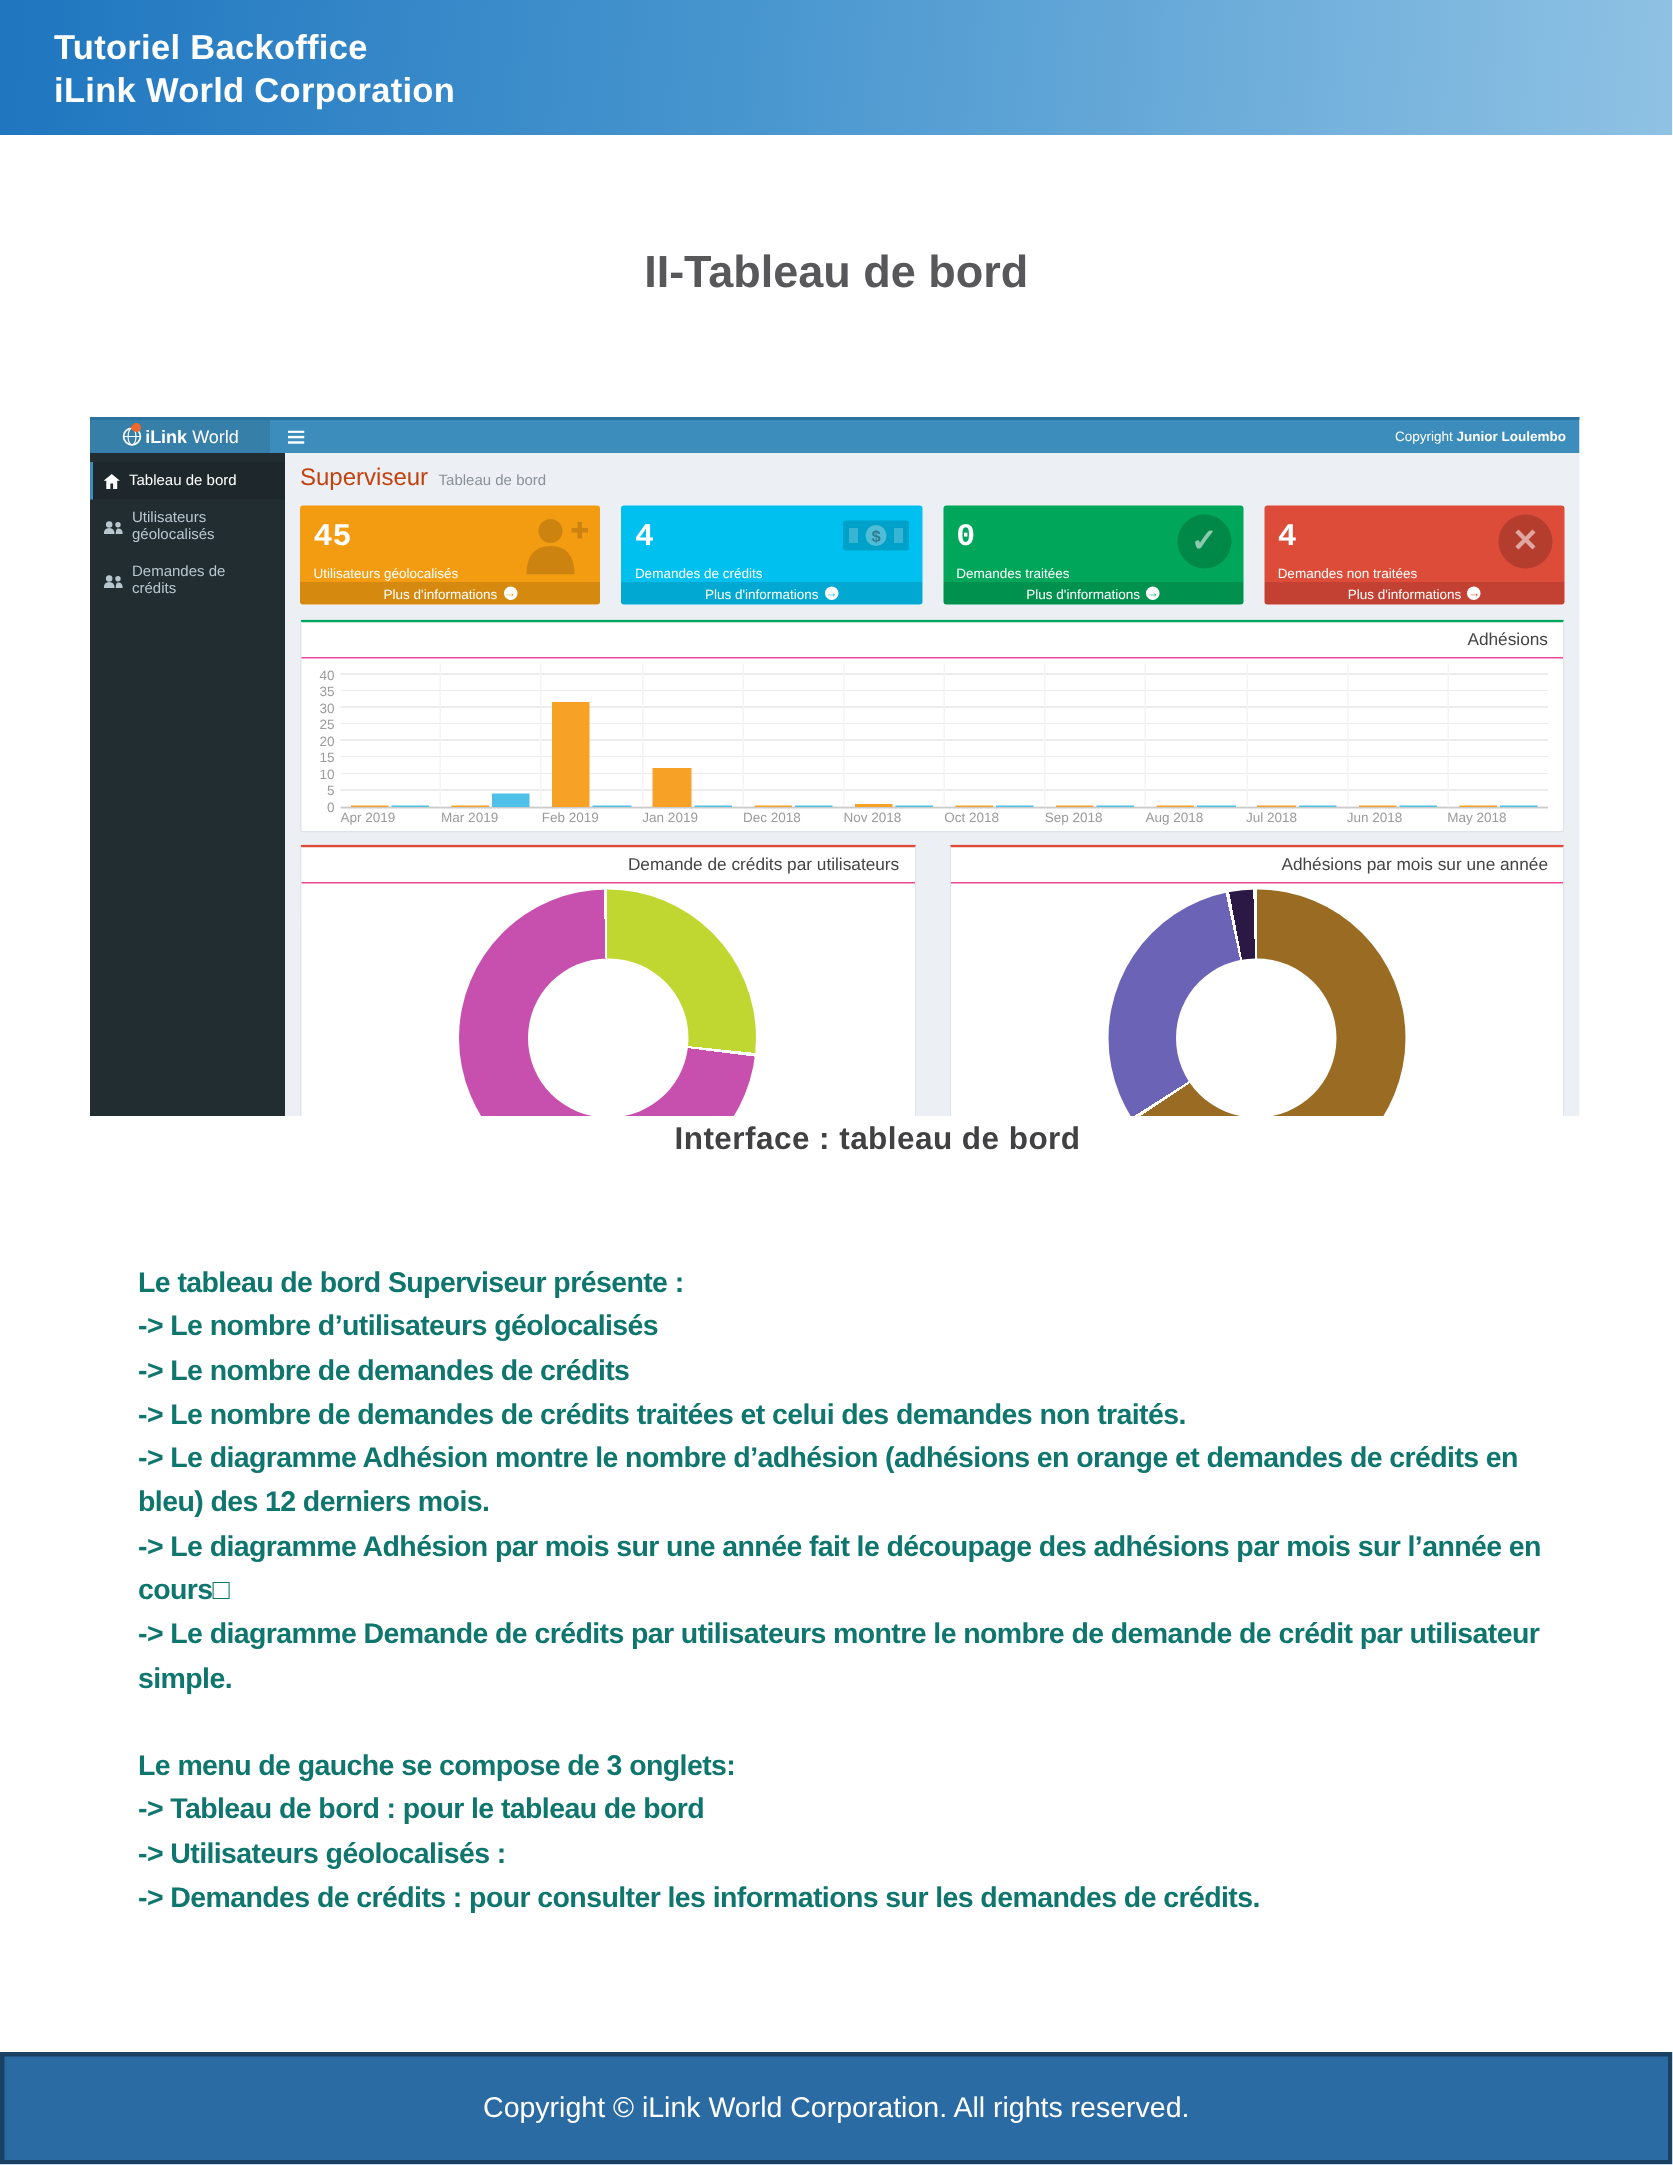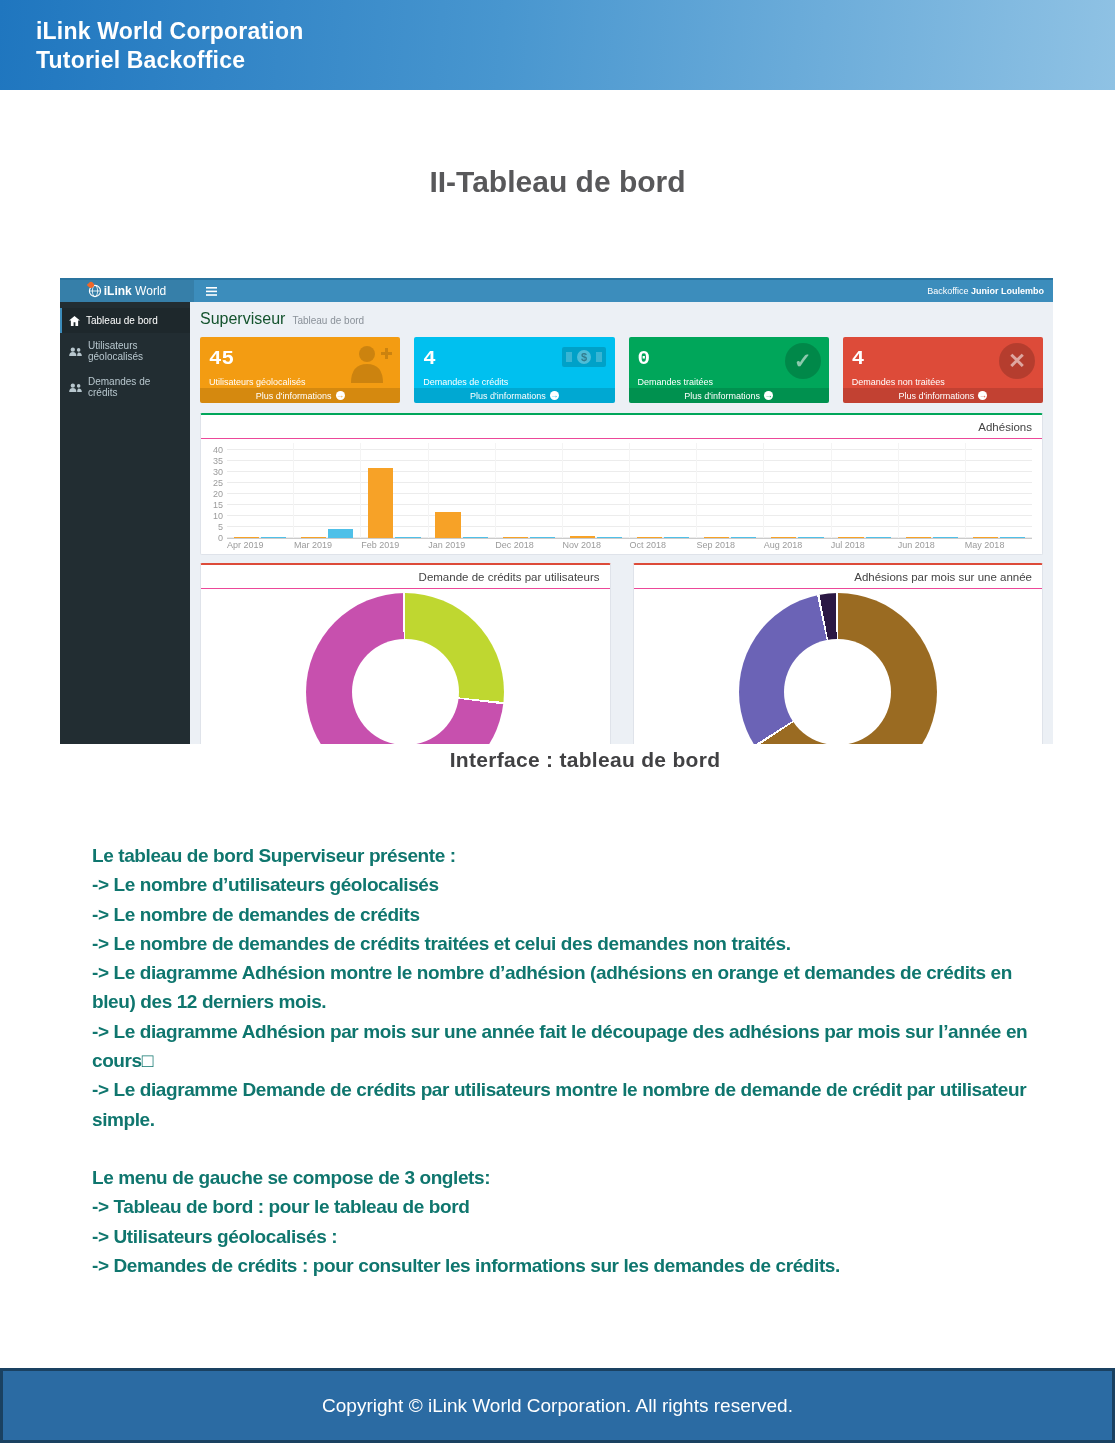--- a/index.html
+++ b/index.html
@@ -16,40 +16,40 @@
   .doc-title{position:absolute;left:0;top:165px;width:1115px;text-align:center;
              font-size:30px;font-weight:700;color:#58585a;margin:0;}
   .doc-subtitle{position:absolute;left:68px;top:246px;font-size:18px;font-weight:700;color:#414345;}
   .shot-caption{position:absolute;left:120px;top:748px;width:930px;text-align:center;
                 font-size:21px;font-weight:700;color:#414143;letter-spacing:.3px;}
 
   
   .shot{position:absolute;left:60px;top:278px;width:993px;height:464px;overflow:hidden;
         background:#ecf0f5;display:flex;flex-direction:column;border-top:2px solid #2a749f;}
   .navbar{height:22px;display:flex;flex:0 0 22px;background:#3c8dbc;color:#fff;}
-  .logo{width:134px;background:#367fa9;display:flex;align-items:center;justify-content:center;
+  .logo{width:120px;background:#367fa9;display:flex;align-items:center;justify-content:center;
         gap:2px;font-size:12px;position:relative;}
   .logo b{font-weight:700;}
   .logo .pin{position:absolute;left:28px;top:2px;width:6px;height:6px;border-radius:50% 50% 50% 0;
              background:#f0682a;transform:rotate(45deg);}
   .nav-main{flex:1;display:flex;align-items:center;}
   .burger{padding:0 12px;cursor:pointer;display:flex;align-items:center;height:100%;}
   .welcome{margin-left:auto;padding-right:9px;font-size:9px;}
   .welcome b{font-weight:700;}
 
   .shot-body{flex:1;display:flex;min-height:0;}
   .sidebar{width:130px;flex:0 0 130px;background:#222d32;padding-top:6px;}
   .side-item{display:flex;align-items:center;gap:6px;padding:7px 9px;font-size:10px;
              color:#b8c7ce;cursor:pointer;}
   .side-item.active{background:#1e282c;color:#fff;border-left:2px solid #3c8dbc;padding-left:7px;}
   .side-item svg{flex:0 0 auto;}
 
   .content{flex:1;padding:6px 10px 0;min-width:0;}
   .page-head{display:flex;align-items:baseline;gap:7px;margin:2px 0 9px;}
-  .page-head .h{font-size:16px;color:#14532d;font-weight:500;}
+  .page-head .h{font-size:16px;color:#c2410c;font-weight:500;}
   .page-head .s{font-size:10px;color:#8a9199;}
 
   .cards{display:flex;gap:14px;}
   .stat-card{flex:1;height:66px;position:relative;color:#fff;border-radius:2px;overflow:hidden;}
   .num{font-size:21px;font-weight:700;padding:10px 0 0 9px;line-height:23px;font-family:Liberation Mono, monospace;}
   .clabel{font-size:9px;padding:7px 0 0 9px;}
   .card-foot{position:absolute;left:0;right:0;bottom:0;height:15px;background:rgba(0,0,0,.12);
              display:flex;align-items:center;justify-content:center;gap:4px;font-size:9px;cursor:pointer;}
   .arrow-ic{display:inline-block;width:9px;height:9px;border-radius:50%;background:#fff;
             font-size:8px;line-height:9px;text-align:center;font-weight:700;}
@@ -88,22 +88,22 @@
   .pfooter{position:absolute;left:0;bottom:0;width:1115px;height:75px;box-sizing:border-box;
            background:#2b6ba3;border:3px solid #1a4161;display:flex;align-items:center;
            justify-content:center;color:#fff;font-size:19px;}
 </style>
 </head>
 <body>
 
 <div class="page">
 
   <div class="banner">
+    <div>Tutoriel Backoffice</div>
     <div>iLink World Corporation</div>
-    <div>Tutoriel Backoffice</div>
   </div>
 
   <h1 class="doc-title">II-Tableau de bord</h1>
 
   <div class="shot">
 
     <div class="navbar">
       <div class="logo">
         <svg width="14" height="14" viewBox="0 0 16 16">
           <circle cx="8" cy="8" r="6.4" fill="none" stroke="#fff" stroke-width="1.3"></circle>
@@ -114,21 +114,21 @@
         <span><b>iLink</b>&nbsp;<span>World</span></span>
       </div>
       <div class="nav-main">
         <span class="burger">
           <svg width="11" height="9" viewBox="0 0 11 9">
               <rect width="11" height="1.6" y="0" fill="#fff"></rect>
               <rect width="11" height="1.6" y="3.6" fill="#fff"></rect>
               <rect width="11" height="1.6" y="7.2" fill="#fff"></rect>
             </svg>
         </span>
-        <span class="welcome"><span>Backoffice</span>&nbsp;<b>Junior Loulembo</b></span>
+        <span class="welcome"><span>Copyright</span>&nbsp;<b>Junior Loulembo</b></span>
       </div>
     </div>
 
     <div class="shot-body">
       <div class="sidebar">
         <div class="side-item active">
           <svg width="11" height="10" viewBox="0 0 12 11">
               <path d="M6 0 L12 5 H10 V11 H7 V7 H5 V11 H2 V5 H0 Z" fill="currentColor"></path>
             </svg>
           <span>Tableau de bord</span>

